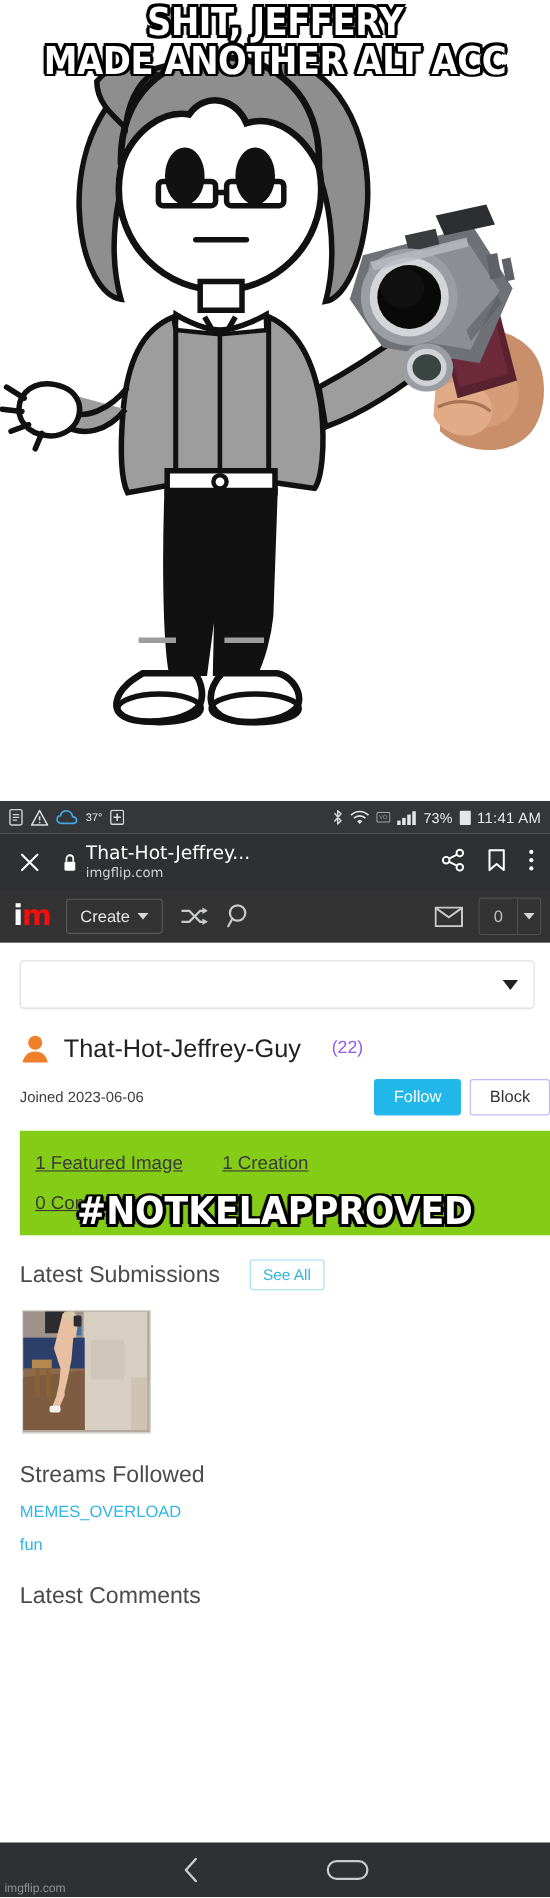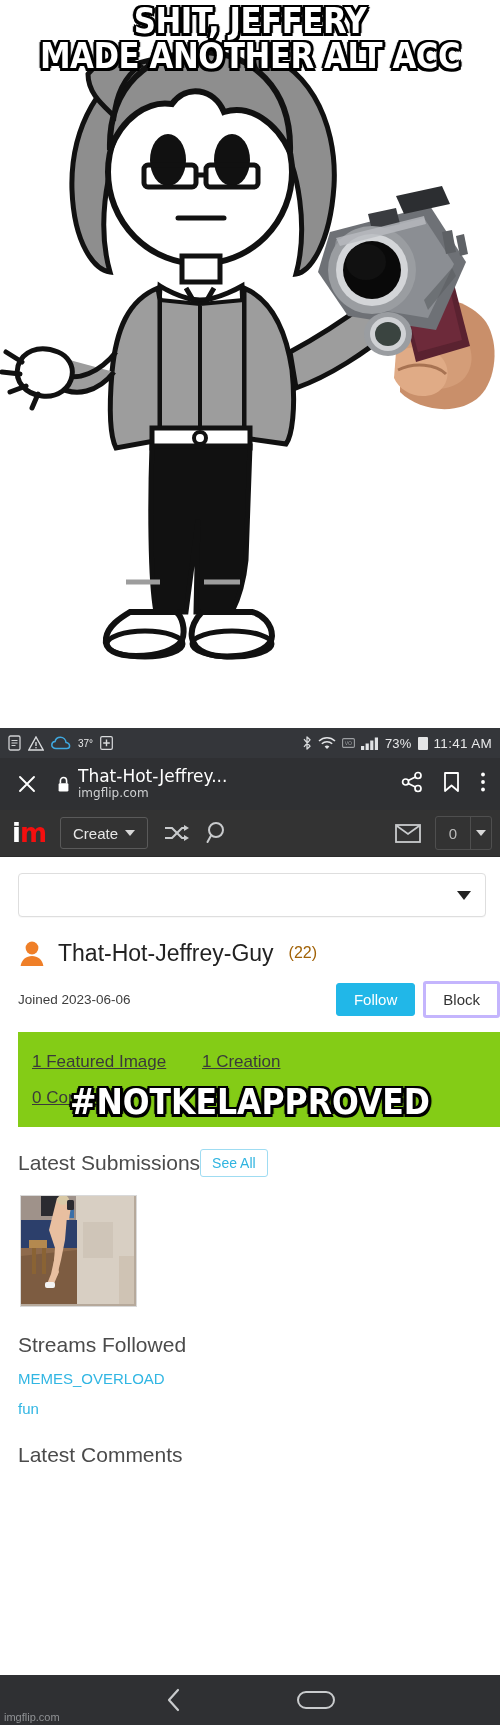--- a/index.html
+++ b/index.html
@@ -215,22 +215,22 @@
     gap: 12px;
   }
   .avatar-ico { width: 28px; height: 28px; display: flex; align-items: flex-end; justify-content: center; }
   .username {
     font-size: 23px;
     color: #222;
     font-family: "Liberation Sans", sans-serif;
   }
   .userpoints {
     font-size: 16px;
-    color: #a16207;
-    margin-left: 3px;
+    color: #8b5cf6;
+    margin-left: 16px;
   }
 
   .joinrow {
     display: flex;
     align-items: center;
     padding: 14px 0 0 18px;
   }
   .joined { font-size: 13.5px; color: #3d3d3d; }
   .joinbtns { margin-left: auto; display: flex; align-items: center; gap: 8px; padding-right: 0; }
   .btn-follow {
@@ -241,42 +241,42 @@
     border-radius: 3px;
     border: 1px solid #21b7e8;
     cursor: pointer;
   }
   .btn-block {
     background: #ffffff;
     color: #333;
     font-size: 15px;
     padding: 7px 17px;
     border-radius: 3px;
-    border: 3px solid #c4b5fd;
+    border: 1px solid #c4b5fd;
     cursor: pointer;
     white-space: nowrap;
   }
 
   .statsbox {
     margin: 14px 0 0 18px;
     background: #84cc16;
     padding: 12px 0 12px 14px;
     font-size: 17px;
     color: #3a3a3a;
     line-height: 2.1;
     text-decoration: underline;
   }
   .statsline { display: flex; }
   .stat-a { width: 170px; }
   .stat-b { }
 
   .sectionhead {
     display: flex;
     align-items: center;
-    gap: 0;
+    gap: 27px;
     padding: 22px 0 0 18px;
   }
   .sectiontitle {
     font-size: 21px;
     color: #4b4b4b;
     font-weight: normal;
   }
   .seeall {
     border: 1px solid #9fdcf2;
     color: #2fb4e0;

